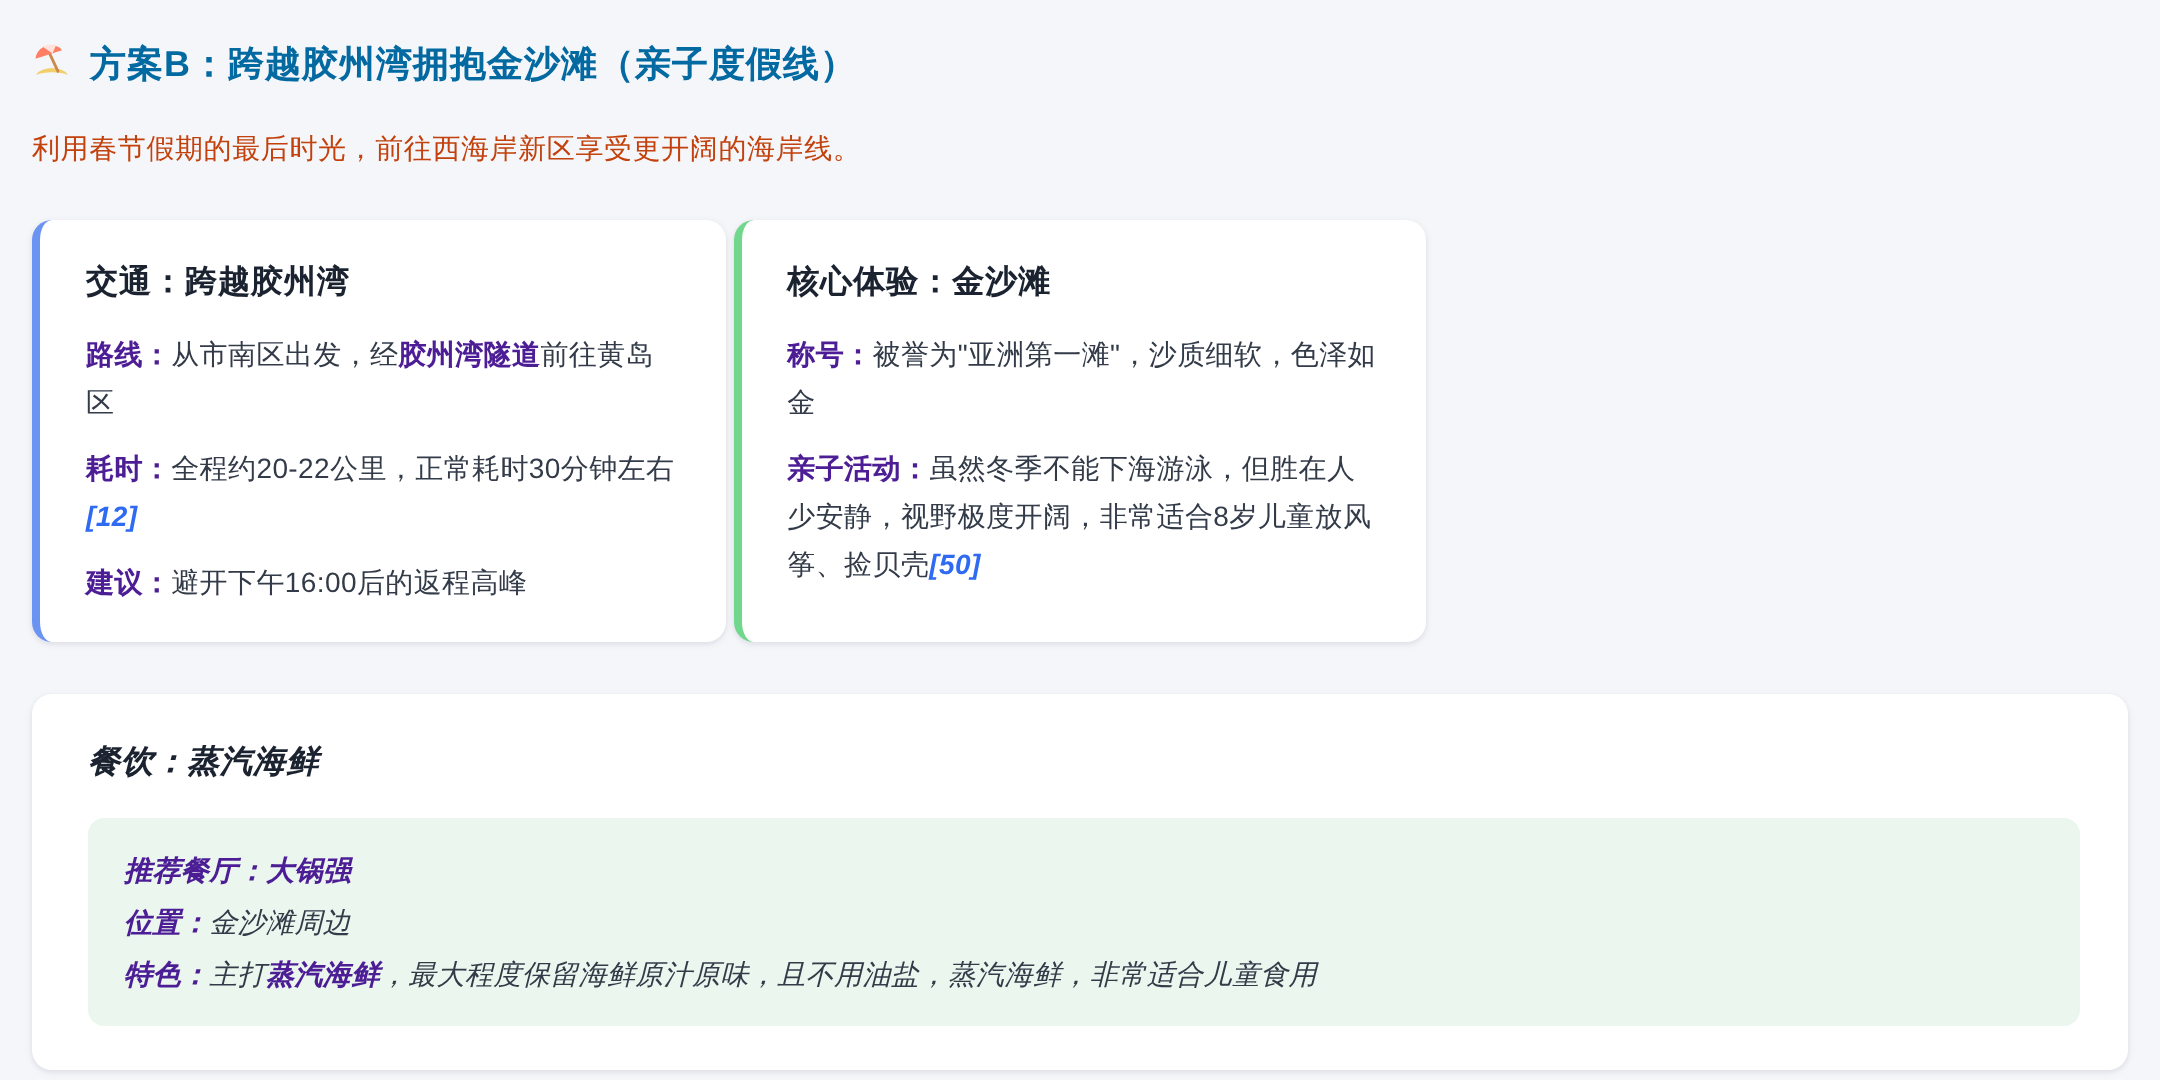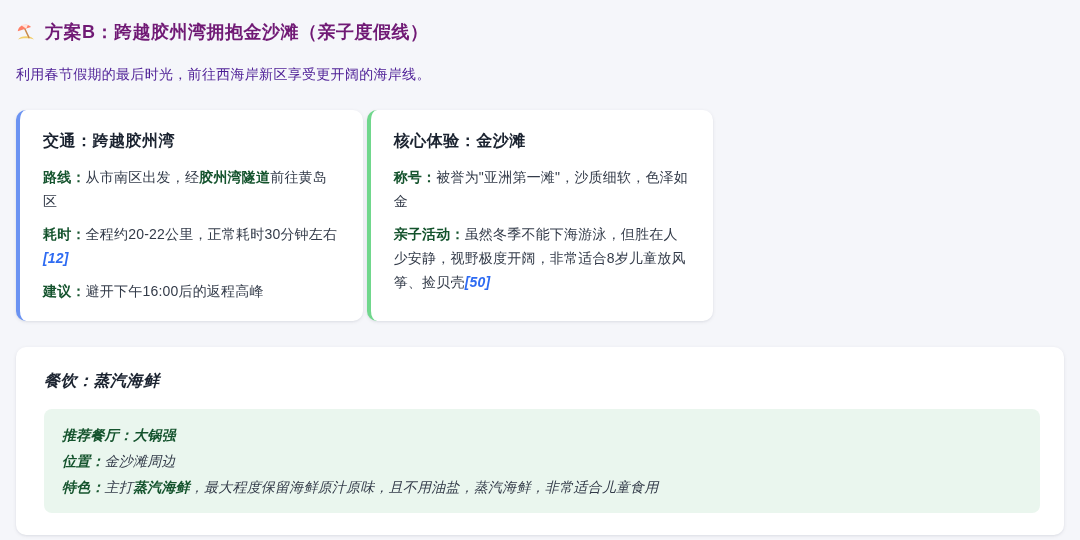--- a/index.html
+++ b/index.html
@@ -7,29 +7,29 @@
     width: 1080px; height: 540px;
     overflow: hidden;
     background: #f5f6fa;
     font-family: "Liberation Sans", "DejaVu Sans", sans-serif;
     color: #333b49;
   }
   .page { padding: 16px 16px 0 16px; }
 
   
   .page-title {
-    display: flex; align-items: center; gap: 9px;
-    font-size: 18px; font-weight: 700; color: #701a75;
+    display: flex; align-items: flex-start; gap: 9px;
+    font-size: 18px; font-weight: 700; color: #0369a1;
     letter-spacing: .5px;
     padding-top: 4px;
   }
   .emoji-icon { display: inline-flex; width: 20px; height: 20px; flex: 0 0 auto; }
   .subtitle {
     margin-top: 22px;
-    font-size: 14px; color: #4c1d95;
+    font-size: 14px; color: #c2410c;
     letter-spacing: .3px;
   }
 
   
   .cards-row {
     margin-top: 26px;
     display: grid;
     grid-template-columns: repeat(3, 1fr);
     gap: 4px;
   }
@@ -47,21 +47,21 @@
   .card-title {
     font-size: 16px; font-weight: 700; color: #1b2330;
     letter-spacing: .5px;
     margin-bottom: 13px;
   }
   .row {
     font-size: 14px; line-height: 24px; color: #333b49;
     margin-bottom: 9px; letter-spacing: .2px;
   }
   .row:last-child { margin-bottom: 0; }
-  .row b, .card-title b { color: #14532d; }
+  .row b, .card-title b { color: #4c1d95; }
   .cite {
     color: #2e6bf2; font-style: italic; font-weight: 700;
     text-decoration: none; cursor: pointer;
   }
 
   
   .bottom-card {
     margin-top: 26px;
     padding: 24px 24px 22px 28px;
     font-style: italic;

